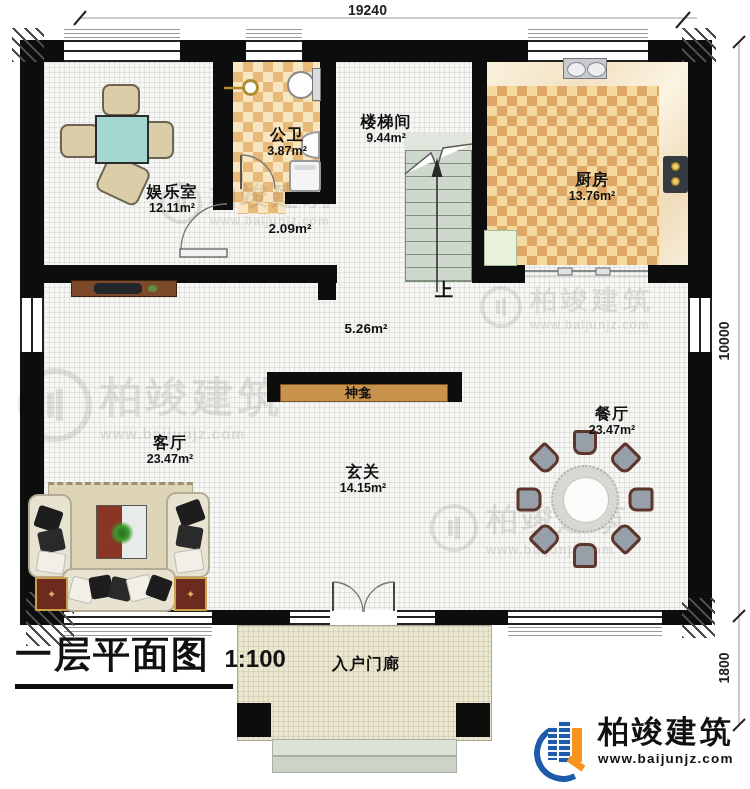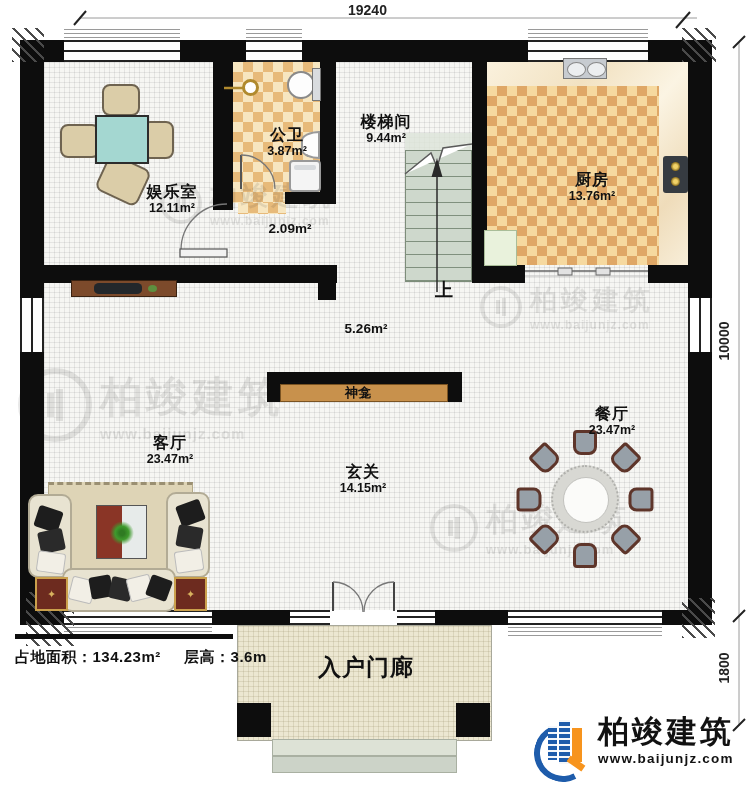--- a/index.html
+++ b/index.html
@@ -288,33 +288,32 @@
   </div>
   <div class="room-label" style="left:363px;top:463px;">
     <div class="rname">玄关</div>
     <div class="rarea">14.15m²</div>
   </div>
   <div class="room-label" style="left:612px;top:405px;">
     <div class="rname">餐厅</div>
     <div class="rarea">23.47m²</div>
   </div>
   <div class="room-label" style="left:366px;top:655px;">
-    <div class="rname" style="font-size:23px;">入户门廊</div>
+    <div class="rname" style="font-size:16px;">入户门廊</div>
   </div>
   <div class="room-label" style="left:444px;top:280px;">
     <div style="font-size:18px;font-weight:900;">上</div>
   </div>
 
   <div class="titleblock">
+    <div>
+      <span class="tb-title">一层平面图</span>
+      <span class="tb-scale">1:100</span>
+    </div>
     <div class="tb-rule"></div>
-    <div class="tb-line">
-      <span>占地面积：</span><span>134.23m²</span>
-      <span style="display:inline-block;width:14px;"></span>
-      <span>层高：</span><span>3.6m</span>
-    </div>
   </div>
 
   <div class="brand">
     <div class="brand-icon">
       <div class="brand-swoosh"></div>
       <div class="bbar" style="left:14px;top:10px;width:9px;height:34px;background-color:#1e5cab;"></div>
       <div class="bbar" style="left:25px;top:4px;width:11px;height:44px;background-color:#1e5cab;"></div>
       <div class="abs" style="left:38px;top:12px;width:10px;height:34px;background:#f7941d;"></div>
       <div class="abs" style="left:33px;top:44px;width:18px;height:7px;background:#f7941d;transform:rotate(35deg);"></div>
     </div>

